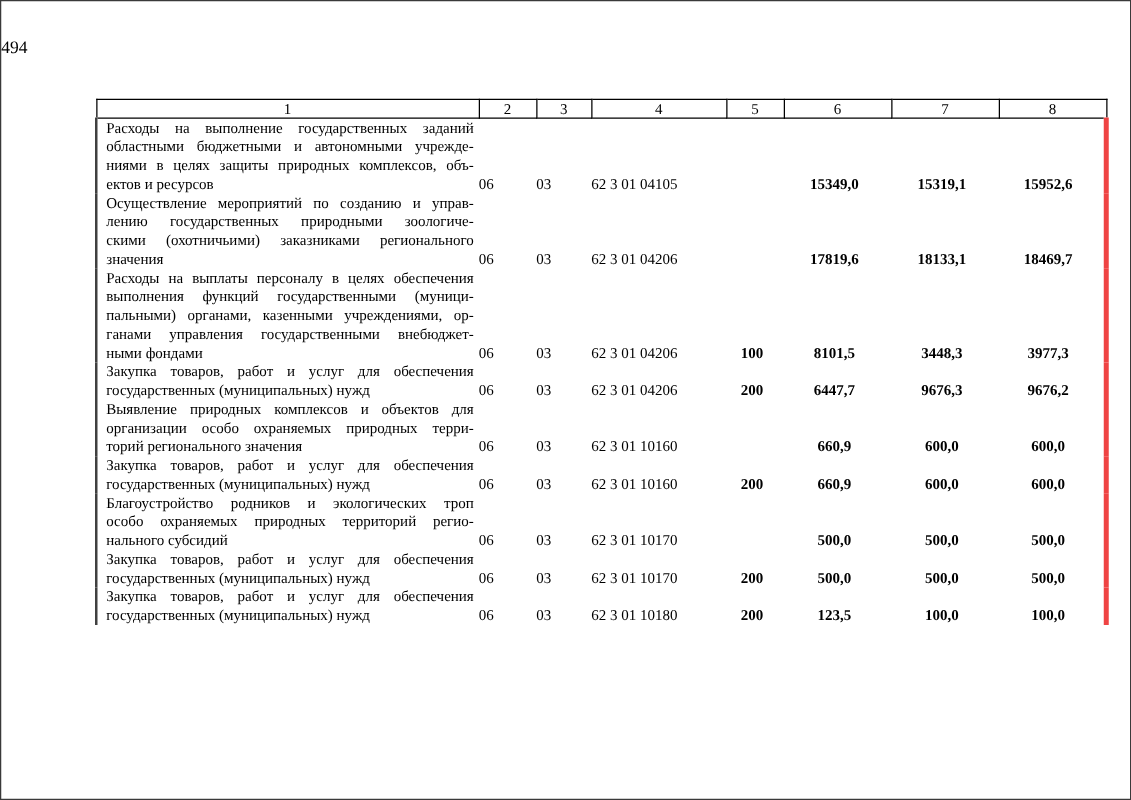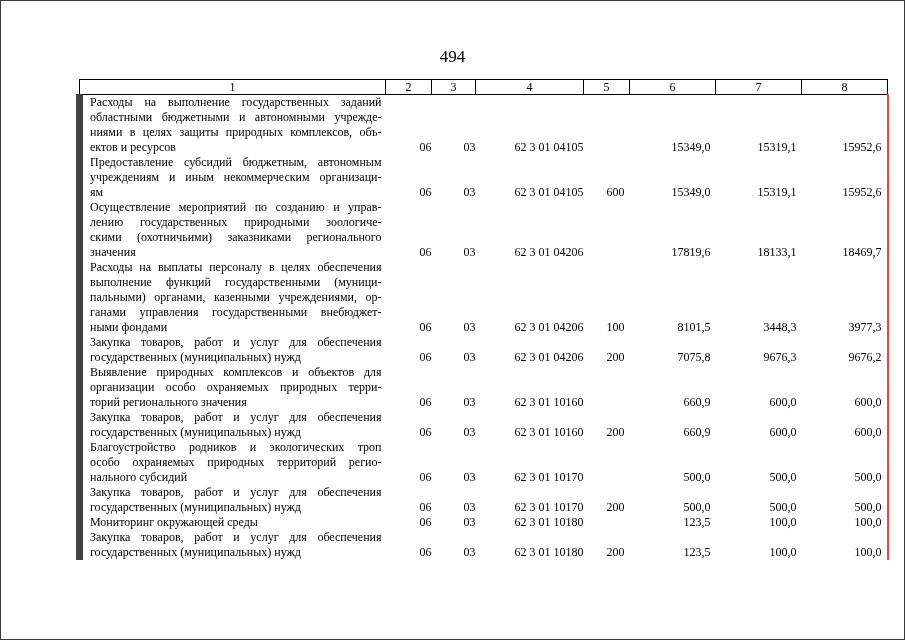--- a/index.html
+++ b/index.html
@@ -9,25 +9,24 @@
     background: #ffffff;
     position: relative;
     box-sizing: border-box;
     border: 1px solid #3a3a3a;
     font-family: "Liberation Serif", "DejaVu Serif", serif;
     color: #000;
     overflow: hidden;
   }
   .page-number {
     position: absolute;
-    top: 46px;
+    top: 30px;
     left: 0;
     width: 100%;
-    text-align: center;
-    font-size: 17px;
+    font-size: 14px;
   }
   table.budget {
     position: absolute;
     top: 78px;
     left: 75px;
     width: 800px;
     border-collapse: collapse;
     table-layout: fixed;
     font-size: 12px;
     line-height: 15px;
@@ -47,28 +46,29 @@
   th.c4 { width: 107px; }
   th.c5 { width: 45px; }
   th.c6 { width: 85px; }
   th.c7 { width: 85px; }
   th.c8 { width: 85px; }
   tbody td {
     padding: 0;
     vertical-align: bottom;
   }
   td.c1 {
-    border-left: 7px solid #404040;
+    border-left: 2px solid #404040;
     padding: 0 4px 0 7px;
   }
-  td.c8 { border-right: 2px solid #ef4444; }
-  td.c2, td.c3, td.c4 { text-align: right; }
+  td.c8 { border-right: 4px solid #ef4444; }
+  td.c2, td.c3, td.c4 { text-align: left; }
   td.c5, td.c6, td.c7, td.c8 {
-    text-align: right;
+    text-align: center;
     padding-right: 5px;
+    font-weight: bold;
   }
   td.c1 div {
     text-align: justify;
     text-align-last: justify;
   }
   td.c1 div:last-child {
     text-align: left;
     text-align-last: left;
   }
 </style>
@@ -101,51 +101,37 @@
         <td class="c2">06</td>
         <td class="c3">03</td>
         <td class="c4">62 3 01 04105</td>
         <td class="c5"></td>
         <td class="c6">15349,0</td>
         <td class="c7">15319,1</td>
         <td class="c8">15952,6</td>
       </tr>
       <tr>
         <td class="c1">
-          <div>Предоставление субсидий бюджетным, автономным</div>
-          <div>учреждениям и иным некоммерческим организаци-</div>
-          <div>ям</div>
-        </td>
-        <td class="c2">06</td>
-        <td class="c3">03</td>
-        <td class="c4">62 3 01 04105</td>
-        <td class="c5">600</td>
-        <td class="c6">15349,0</td>
-        <td class="c7">15319,1</td>
-        <td class="c8">15952,6</td>
-      </tr>
-      <tr>
-        <td class="c1">
           <div>Осуществление мероприятий по созданию и управ-</div>
           <div>лению государственных природными зоологиче-</div>
           <div>скими (охотничьими) заказниками регионального</div>
           <div>значения</div>
         </td>
         <td class="c2">06</td>
         <td class="c3">03</td>
         <td class="c4">62 3 01 04206</td>
         <td class="c5"></td>
         <td class="c6">17819,6</td>
         <td class="c7">18133,1</td>
         <td class="c8">18469,7</td>
       </tr>
       <tr>
         <td class="c1">
           <div>Расходы на выплаты персоналу в целях обеспечения</div>
-          <div>выполнение функций государственными (муници-</div>
+          <div>выполнения функций государственными (муници-</div>
           <div>пальными) органами, казенными учреждениями, ор-</div>
           <div>ганами управления государственными внебюджет-</div>
           <div>ными фондами</div>
         </td>
         <td class="c2">06</td>
         <td class="c3">03</td>
         <td class="c4">62 3 01 04206</td>
         <td class="c5">100</td>
         <td class="c6">8101,5</td>
         <td class="c7">3448,3</td>
@@ -153,21 +139,21 @@
       </tr>
       <tr>
         <td class="c1">
           <div>Закупка товаров, работ и услуг для обеспечения</div>
           <div>государственных (муниципальных) нужд</div>
         </td>
         <td class="c2">06</td>
         <td class="c3">03</td>
         <td class="c4">62 3 01 04206</td>
         <td class="c5">200</td>
-        <td class="c6">7075,8</td>
+        <td class="c6">6447,7</td>
         <td class="c7">9676,3</td>
         <td class="c8">9676,2</td>
       </tr>
       <tr>
         <td class="c1">
           <div>Выявление природных комплексов и объектов для</div>
           <div>организации особо охраняемых природных терри-</div>
           <div>торий регионального значения</div>
         </td>
         <td class="c2">06</td>
@@ -210,32 +196,20 @@
           <div>Закупка товаров, работ и услуг для обеспечения</div>
           <div>государственных (муниципальных) нужд</div>
         </td>
         <td class="c2">06</td>
         <td class="c3">03</td>
         <td class="c4">62 3 01 10170</td>
         <td class="c5">200</td>
         <td class="c6">500,0</td>
         <td class="c7">500,0</td>
         <td class="c8">500,0</td>
-      </tr>
-      <tr>
-        <td class="c1">
-          <div>Мониторинг окружающей среды</div>
-        </td>
-        <td class="c2">06</td>
-        <td class="c3">03</td>
-        <td class="c4">62 3 01 10180</td>
-        <td class="c5"></td>
-        <td class="c6">123,5</td>
-        <td class="c7">100,0</td>
-        <td class="c8">100,0</td>
       </tr>
       <tr>
         <td class="c1">
           <div>Закупка товаров, работ и услуг для обеспечения</div>
           <div>государственных (муниципальных) нужд</div>
         </td>
         <td class="c2">06</td>
         <td class="c3">03</td>
         <td class="c4">62 3 01 10180</td>
         <td class="c5">200</td>

